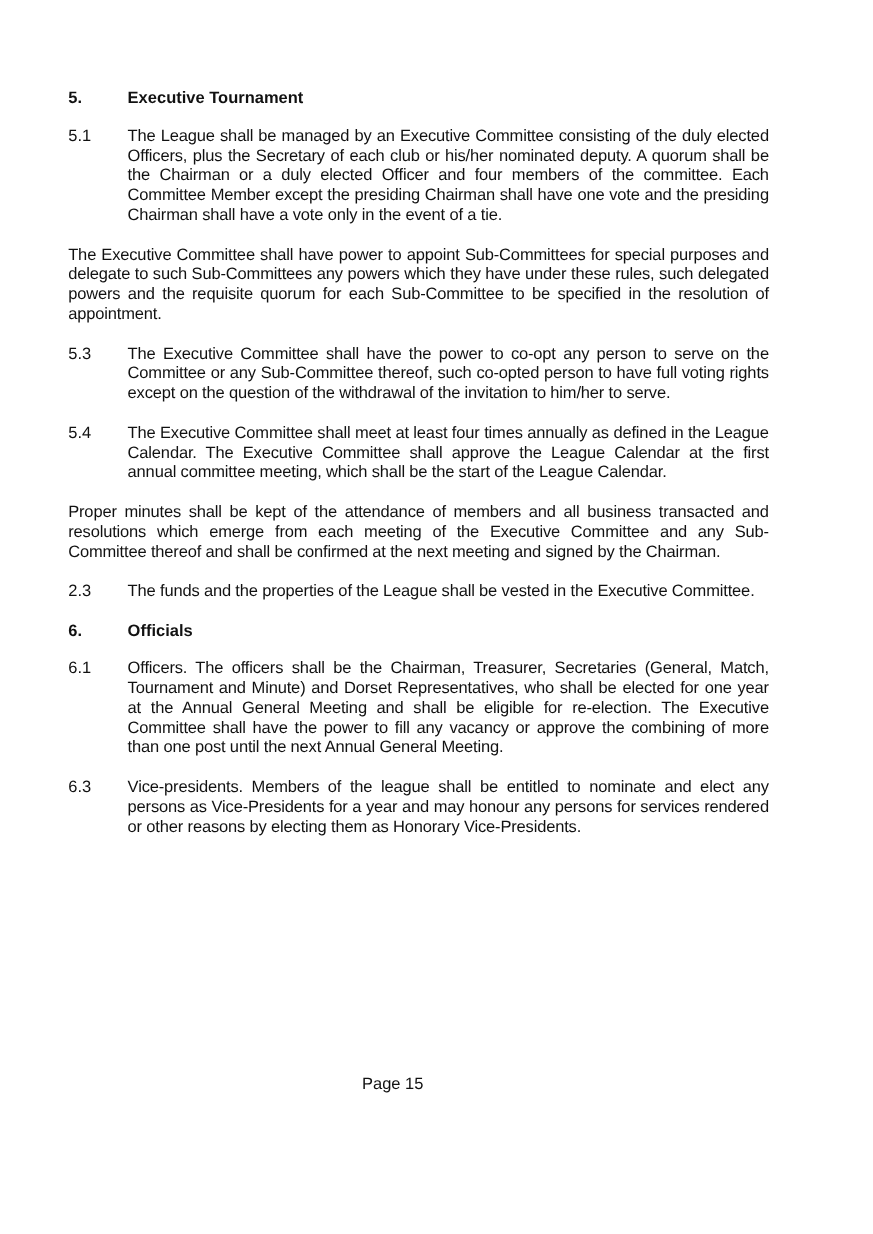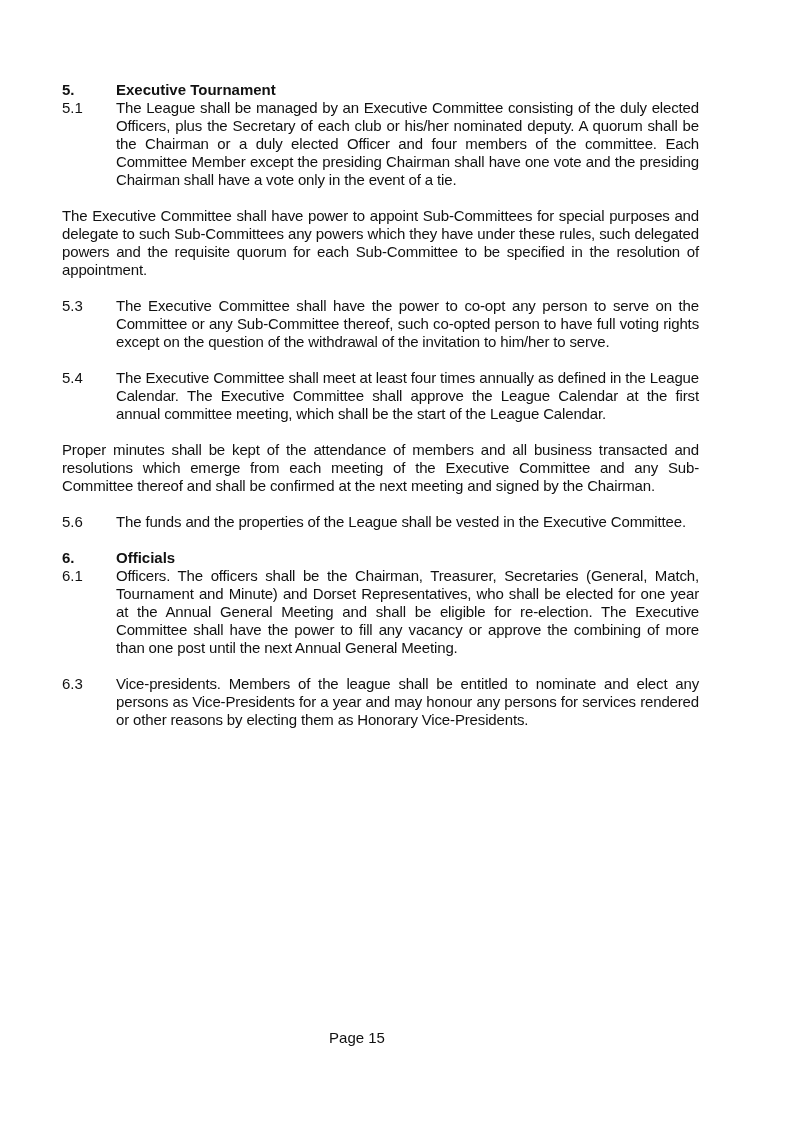--- a/index.html
+++ b/index.html
@@ -31,42 +31,42 @@
       width: 54px;
       flex: 0 0 54px;
     }
     .clause {
       display: flex;
       font-size: 15px;
       line-height: 18px;
       margin-bottom: 18px;
     }
     .clause.first {
-      margin-top: 0;
+      margin-top: 16px;
     }
     .clause .num {
       width: 54px;
       flex: 0 0 54px;
     }
     .clause .text {
       flex: 1 1 auto;
       text-align: justify;
       letter-spacing: -0.15px;
     }
     .section {
       margin-bottom: 0;
     }
     .section + .section {
       margin-top: 0px;
     }
     .footer {
       position: absolute;
       left: 0;
       width: 714px;
-      top: 1029px;
+      top: 977px;
       text-align: center;
       font-size: 15px;
       line-height: 18px;
     }
   </style>
 </head>
 <body>
 
 <div class="page">
 
@@ -87,21 +87,21 @@
       <span class="text">The Executive Committee shall have the power to co-opt any person to serve on the Committee or any Sub-Committee thereof, such co-opted person to have full voting rights except on the question of the withdrawal of the invitation to him/her to serve.</span>
     </div>
     <div class="clause">
       <span class="num">5.4</span>
       <span class="text">The Executive Committee shall meet at least four times annually as defined in the League Calendar. The Executive Committee shall approve the League Calendar at the first annual committee meeting, which shall be the start of the League Calendar.</span>
     </div>
     <div class="clause">
       <span class="text">Proper minutes shall be kept of the attendance of members and all business transacted and resolutions which emerge from each meeting of the Executive Committee and any Sub-Committee thereof and shall be confirmed at the next meeting and signed by the Chairman.</span>
     </div>
     <div class="clause">
-      <span class="num">5.6</span>
+      <span class="num">2.3</span>
       <span class="text">The funds and the properties of the League shall be vested in the Executive Committee.</span>
     </div>
   </div>
 
   <div class="section">
     <div class="heading">
       <span class="num">6.</span>
       <span class="title">Officials</span>
     </div>
     <div class="clause first">

